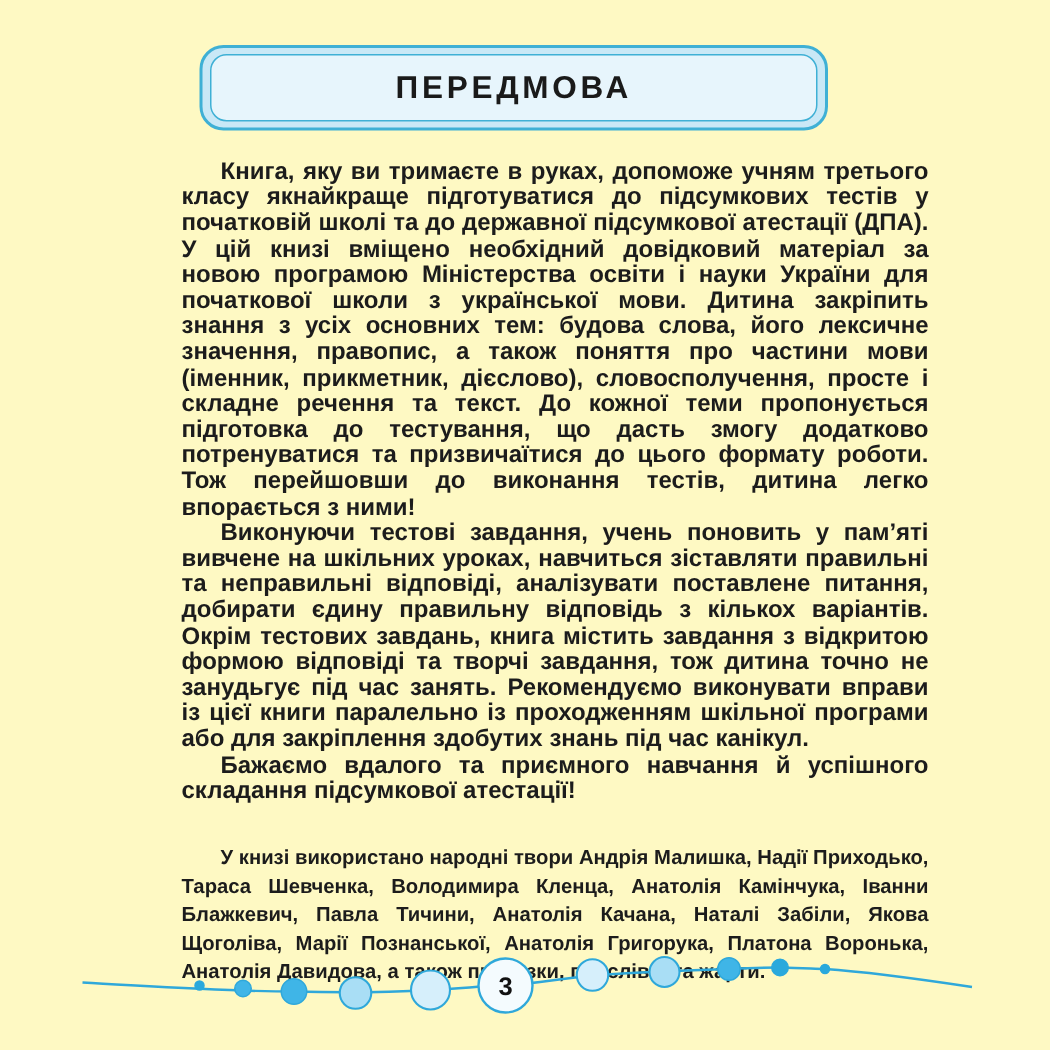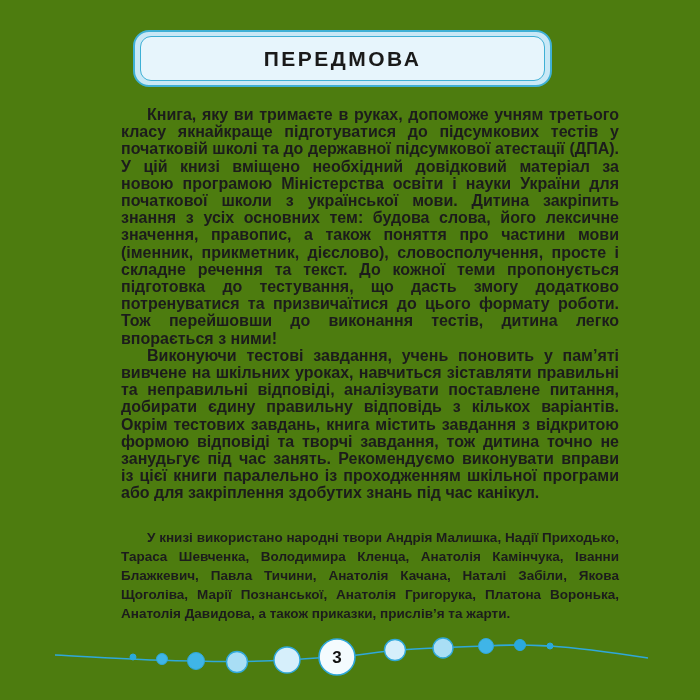--- a/index.html
+++ b/index.html
@@ -4,21 +4,21 @@
 <style>
   html, body {
     margin: 0;
     padding: 0;
     background: #ffffff;
   }
   #page {
     position: relative;
     width: 700px;
     height: 700px;
-    background: #4d7c0f;
+    background: #fef9c3;
     font-family: "Liberation Sans", sans-serif;
     color: var(--text, #1c1c1c);
     overflow: hidden;
   }
   .title-box {
     position: absolute;
     left: 133px;
     top: 30px;
     width: 419px;
     height: 57px;
@@ -91,20 +91,21 @@
 
 <div id="page">
 
   <div class="title-box">
     <div class="title-inner">ПЕРЕДМОВА</div>
   </div>
 
   <div class="text-block">
     <p>Книга, яку ви тримаєте в руках, допоможе учням третього класу якнайкраще підготуватися до підсумкових тестів у початковій школі та до державної підсумкової атестації (ДПА). У цій книзі вміщено необхідний довідковий матеріал за новою програмою Міністерства освіти і науки України для початкової школи з української мови. Дитина закріпить знання з усіх основних тем: будова слова, його лексичне значення, правопис, а також поняття про частини мови (іменник, прикметник, дієслово), словосполучення, просте і складне речення та текст. До кожної теми пропонується підготовка до тестування, що дасть змогу додатково потренуватися та призвичаїтися до цього формату роботи. Тож перейшовши до виконання тестів, дитина легко впорається з ними!</p>
     <p>Виконуючи тестові завдання, учень поновить у пам’яті вивчене на шкільних уроках, навчиться зіставляти правильні та неправильні відповіді, аналізувати поставлене питання, добирати єдину правильну відповідь з кількох варіантів. Окрім тестових завдань, книга містить завдання з відкритою формою відповіді та творчі завдання, тож дитина точно не занудьгує під час занять. Рекомендуємо виконувати вправи із цієї книги паралельно із проходженням шкільної програми або для закріплення здобутих знань під час канікул.</p>
+    <p>Бажаємо вдалого та приємного навчання й успішного складання підсумкової атестації!</p>
     <p class="credits">У книзі використано народні твори Андрія Малишка, Надії Приходько, Тараса Шевченка, Володимира Кленца, Анатолія Камінчука, Іванни Блажкевич, Павла Тичини, Анатолія Качана, Наталі Забіли, Якова Щоголіва, Марії Познанської, Анатолія Григорука, Платона Воронька, Анатолія Давидова, а також приказки, прислів’я та жарти.</p>
   </div>
 
   <svg class="footer-wave" viewBox="0 0 700 60">
     <path class="wave-path" d="M 55,25
              C 110,28 150,31 196,31
              C 230,32 260,31.5 287,30
              C 310,29 322,27 337,27
              C 360,25.5 375,22 400,20
              C 425,18 455,17 486,16

